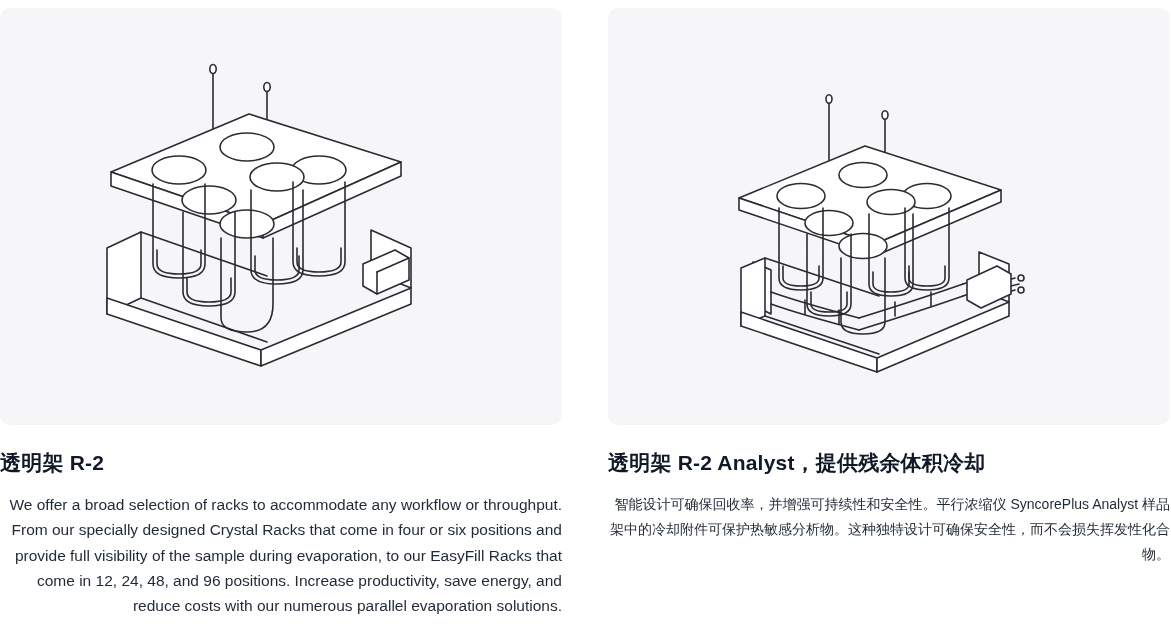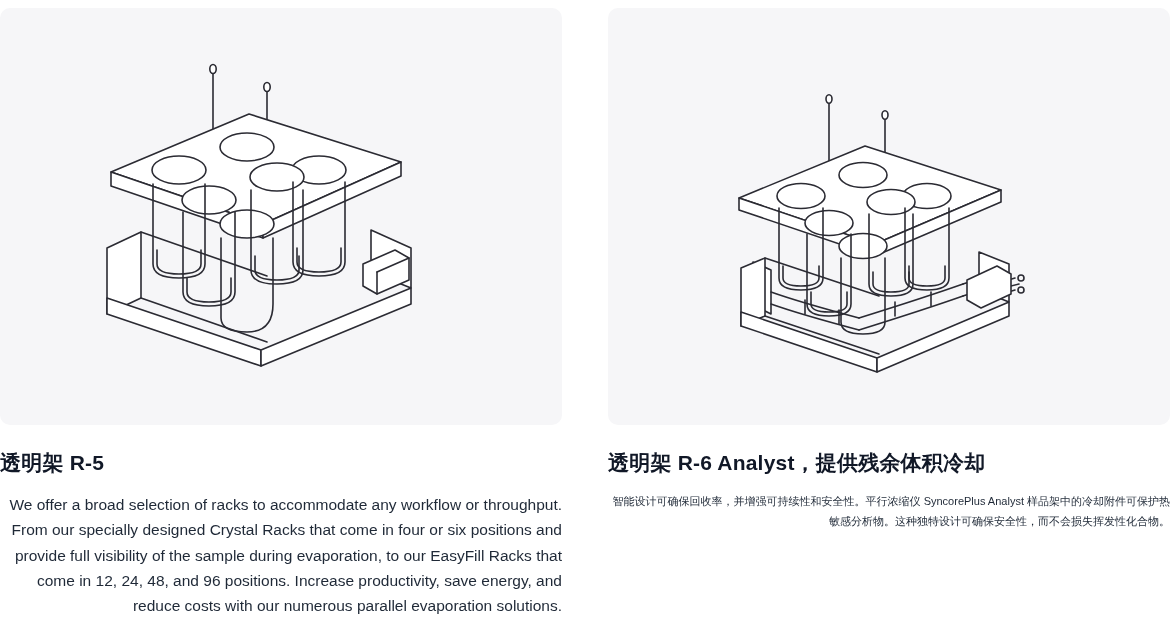--- a/index.html
+++ b/index.html
@@ -52,21 +52,21 @@
     font-size: 21px;
   }
   .card-body {
     font-size: 15.5px;
     line-height: 1.62;
     color: #1f2937;
     margin: 16px 0 0 0;
     text-align: right;
   }
   .card-body.cn {
-    font-size: 11px;
+    font-size: 14px;
     line-height: 1.78;
     color: #1f2937;
   }
 </style>
 </head>
 <body>
 
 <div class="page">
   <div class="grid">
 
@@ -109,21 +109,21 @@
 
             <line x1="70" y1="180" x2="196" y2="224"></line>
             <line x1="70" y1="246" x2="196" y2="290"></line>
 
             <polygon points="292,212 324,198 338,206 338,228 306,242 292,234" fill="#ffffff"></polygon>
             <line x1="306" y1="220" x2="338" y2="206"></line>
             <line x1="306" y1="220" x2="306" y2="242"></line>
           </g>
         </svg>
       </div>
-      <h2 class="card-title">透明架 R-5</h2>
+      <h2 class="card-title">透明架 R-2</h2>
       <p class="card-body">We offer a broad selection of racks to accommodate any workflow or throughput. From our specially designed Crystal Racks that come in four or six positions and provide full visibility of the sample during evaporation, to our EasyFill Racks that come in 12, 24, 48, and 96 positions. Increase productivity, save energy, and reduce costs with our numerous parallel evaporation solutions.</p>
     </div>
 
     <div class="col col-right">
       <div class="media">
         <svg width="420" height="330" viewBox="0 0 420 330">
           <g fill="none" stroke="#2b2b33" stroke-width="1.6" stroke-linejoin="round" stroke-linecap="round">
 
             <line x1="150" y1="50" x2="150" y2="140"></line>
             <ellipse cx="150" cy="47" rx="3" ry="4.2" fill="#ffffff"></ellipse>
@@ -172,18 +172,18 @@
             <polygon points="62,216 86,206 86,264 62,274" fill="#ffffff"></polygon>
             <polygon points="62,274 198,320 198,306 62,260" fill="#ffffff"></polygon>
             <polygon points="198,320 330,264 330,250 198,306" fill="#ffffff"></polygon>
             <polygon points="300,200 330,212 330,250 300,238" fill="#ffffff"></polygon>
             <line x1="86" y1="206" x2="200" y2="244"></line>
             <line x1="86" y1="264" x2="200" y2="302"></line>
             <polygon points="288,228 318,214 332,222 332,242 302,256 288,248" fill="#ffffff"></polygon>
           </g>
         </svg>
       </div>
-      <h2 class="card-title cn">透明架 R-6 Analyst，提供残余体积冷却</h2>
+      <h2 class="card-title cn">透明架 R-2 Analyst，提供残余体积冷却</h2>
       <p class="card-body cn">智能设计可确保回收率，并增强可持续性和安全性。平行浓缩仪 SyncorePlus Analyst 样品架中的冷却附件可保护热敏感分析物。这种独特设计可确保安全性，而不会损失挥发性化合物。</p>
     </div>
 
   </div>
 </div>
 
 </body></html>

